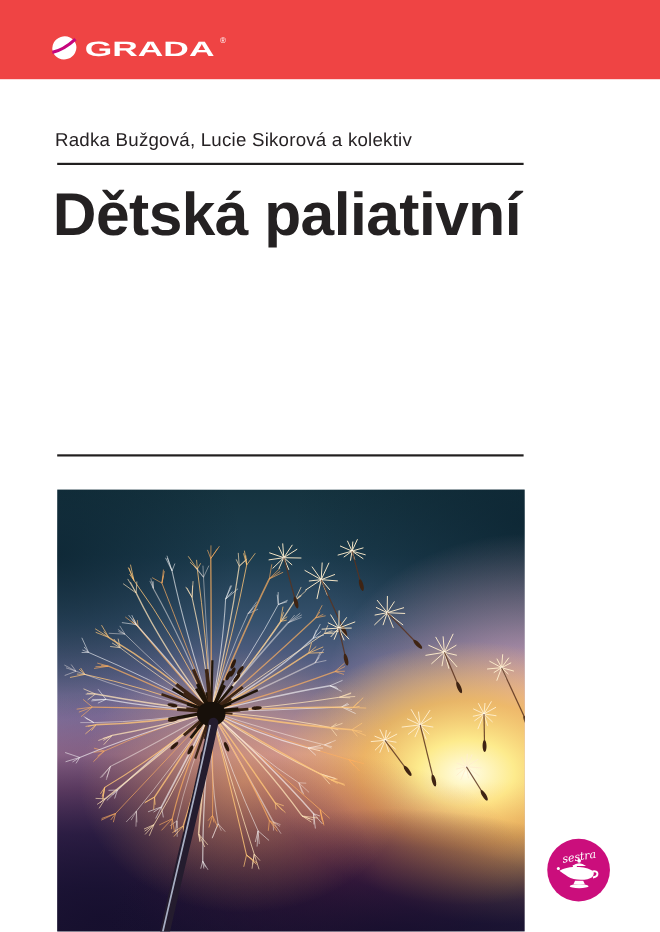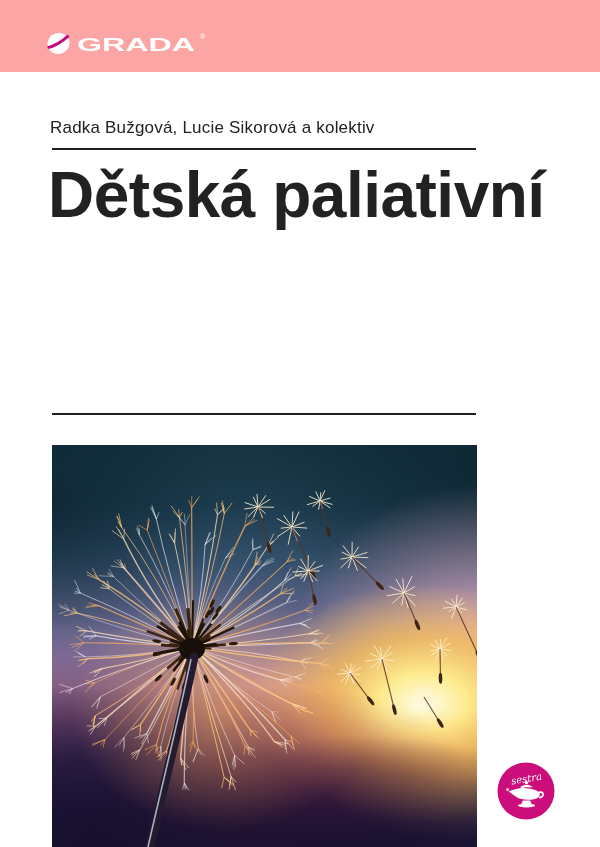--- a/index.html
+++ b/index.html
@@ -10,39 +10,39 @@
   .band{position:absolute;top:0;left:0;width:100%;height:72px;background:#c6067e}
   .grada-logo{position:absolute;left:47px;top:28px;width:176px;height:30px}
   .grada-text{fill:#ffffff;font-family:"Liberation Sans",sans-serif;font-weight:bold;font-size:19px}
   .grada-reg{fill:#ffffff;font-family:"Liberation Sans",sans-serif;font-size:7.5px}
 
   
   .authors{position:absolute;left:50px;top:118px;font-size:17px;letter-spacing:.2px;color:#262224}
   .rule{position:absolute;left:52px;width:424px;height:2px;background:#211f1f}
   .rule-top{top:148px}
   .rule-bottom{top:413px}
-  .title{position:absolute;left:48px;top:160px;margin:0;font-size:64px;font-weight:bold;
+  .title{position:absolute;left:48px;top:160px;margin:0;font-size:55px;font-weight:bold;
          line-height:71px;letter-spacing:-.5px;color:#242122}
   .title span{display:block}
 
   
   .photo{position:absolute;left:52px;top:445px;width:425px;height:402px;margin:0}
   .photo svg{display:block;width:100%;height:100%}
 
   
   .badge{position:absolute;left:496px;top:761px;width:60px;height:60px}
   .badge svg{display:block;width:100%;height:100%}
   .badge-text{fill:#ffffff;font-family:"DejaVu Serif",serif;font-style:italic;font-size:10px}
 </style>
 </head>
 <body>
 
 <div class="cover">
 
-  <header class="band" style="background: #fca5a5;">
+  <header class="band" style="background: #ef4444;">
     <svg class="grada-logo" viewBox="0 0 176 30">
       <g>
         <ellipse cx="11.5" cy="15.5" rx="11" ry="10.4" fill="#ffffff" transform="rotate(-18 11.5 15.5)"></ellipse>
         <path class="swoosh" d="M0.6,19.6 C7.5,18.2 13.5,15 21.6,7.6" stroke="#c6067e" stroke-width="2.9" fill="none"></path>
       </g>
       <text class="grada-text" x="30" y="22.5" textLength="118" lengthAdjust="spacingAndGlyphs">GRADA</text>
       <text class="grada-reg" x="153" y="11">®</text>
     </svg>
   </header>
 

